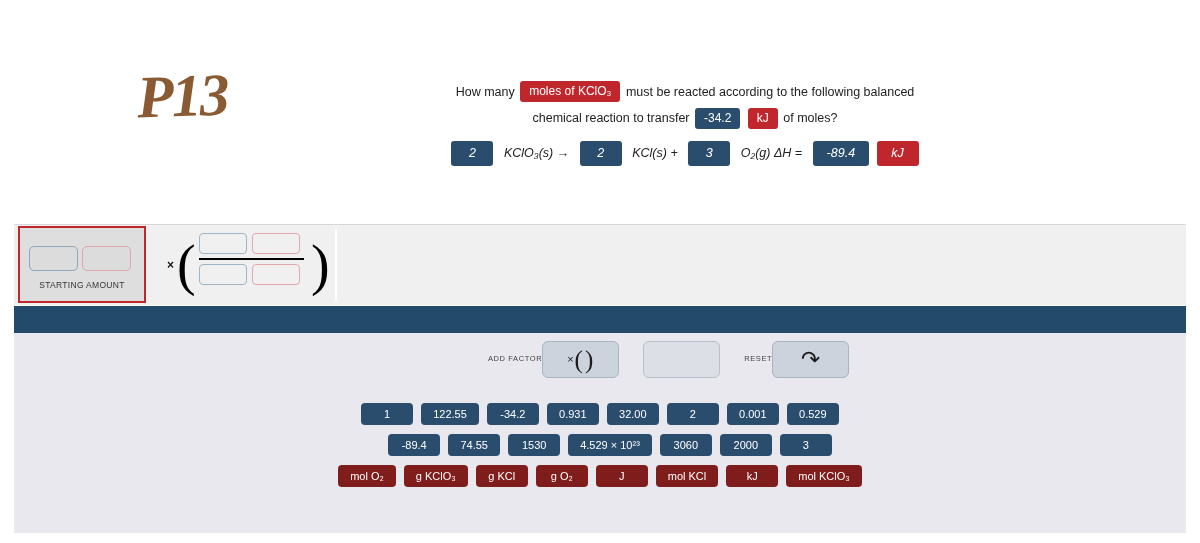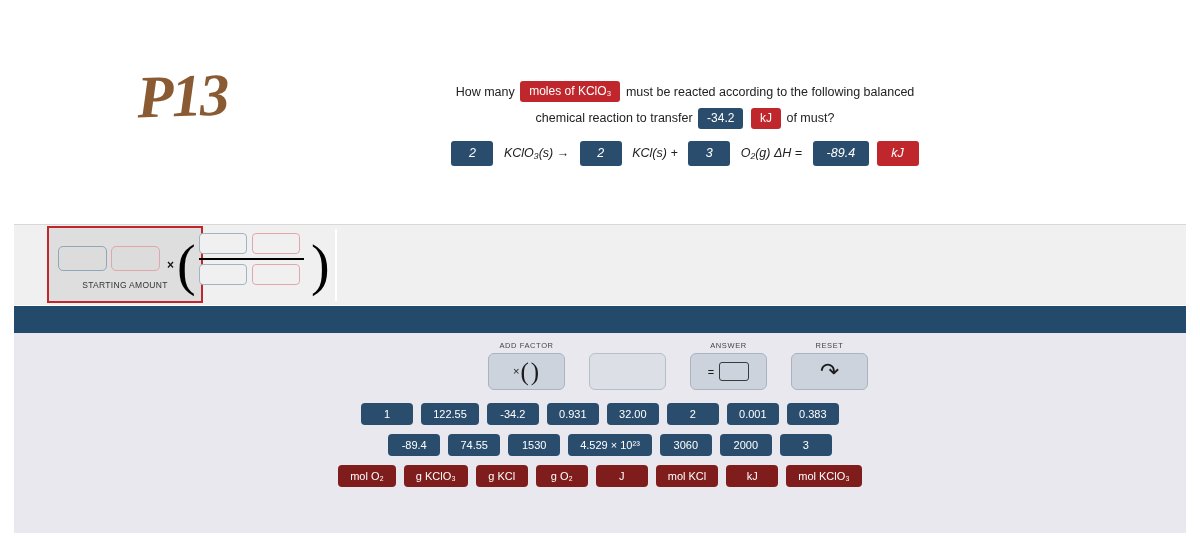--- a/index.html
+++ b/index.html
@@ -31,22 +31,22 @@
   .chip.eq{min-width:14px;text-align:center;padding:6px 14px;font-size:12.5px;}
   .eqtxt{display:inline-block;vertical-align:middle;margin:0 5px;font-size:12.5px;color:#222;}
   .qtext{display:inline-block;vertical-align:middle;}
   .eqrow{margin-top:8px;font-style:italic;}
   
   .workstrip{
     position:absolute;left:14px;top:224px;width:1172px;height:80px;
     background:#f0f0f0;border-top:1px solid #d8d8d8;
   }
   .startpanel{
-    position:absolute;left:4px;top:1px;width:156px;height:77px;
-    border:2px solid #c0272d;background:#dedede;box-sizing:border-box;margin-left:29px;
+    position:absolute;left:4px;top:1px;width:128px;height:77px;
+    border:2px solid #c0272d;background:#dedede;box-sizing:border-box;
   }
   .slotrow{position:absolute;left:9px;top:18px;display:flex;gap:4px;}
   .slot{width:49px;height:25px;border-radius:5px;box-sizing:border-box;background:#dcdcdc;}
   .slot.blue{border:1px solid #8fa7ba;}
   .slot.red{border:1px solid #dfa6ac;}
   .startlabel{
     position:absolute;left:0;top:52px;width:100%;text-align:center;
     font-size:8.5px;color:#333;letter-spacing:.3px;
   }
   .factor{position:absolute;left:150px;top:0px;width:170px;height:80px;}
@@ -62,21 +62,21 @@
   .fslot{width:48px;height:21px;border-radius:4px;box-sizing:border-box;background:#f0f0f0;}
   .fslot.blue{border:1px solid #9fb4c4;}
   .fslot.red{border:1px solid #e0a8ae;}
   .fbar{height:2px;background:#000;margin:4px 0;}
   .divider{position:absolute;left:321px;top:4px;width:2px;height:72px;background:#ffffff;}
   
   .navyband{position:absolute;left:14px;top:306px;width:1172px;height:27px;background:#234a6b;}
   
   .bottom{position:absolute;left:14px;top:333px;width:1172px;height:200px;background:#e9e8ee;}
   .toolbar{position:absolute;left:474px;top:8px;display:flex;gap:24px;}
-  .toolwrap{display:flex;flex-direction:column;align-items:center;}
+  .toolwrap{display:flex;flex-direction:row;align-items:center;}
   .toollabel{font-size:7.5px;color:#444;letter-spacing:.6px;margin-bottom:3px;height:9px;}
   .toolbtn{
     width:77px;height:37px;border-radius:6px;
     border:1px solid #a8b4c0;background:#ccd3dc;
     display:flex;align-items:center;justify-content:center;
     color:#1b1b1b;box-sizing:border-box;
   }
   .toolbtn.empty{background:#dcdfe6;border-color:#b7bfc9;}
   .addfac{font-size:11px;}
   .addfac .p{font-family:"Liberation Serif",serif;font-size:25px;vertical-align:middle;margin:0 1px;}
@@ -104,21 +104,21 @@
 <div class="question">
   <div class="qline">
     <span class="qtext">How many</span>
     <span class="chip red">moles of KClO₃</span>
     <span class="qtext">must be reacted according to the following balanced</span>
   </div>
   <div class="qline">
     <span class="qtext">chemical reaction to transfer</span>
     <span class="chip navy">-34.2</span>
     <span class="chip red">kJ</span>
-    <span class="qtext">of must?</span>
+    <span class="qtext">of moles?</span>
   </div>
   <div class="qline eqrow">
     <span class="chip navy eq">2</span>
     <span class="eqtxt">KClO₃(s) →</span>
     <span class="chip navy eq">2</span>
     <span class="eqtxt">KCl(s) +</span>
     <span class="chip navy eq">3</span>
     <span class="eqtxt">O₂(g) ΔH =</span>
     <span class="chip navy eq">-89.4</span>
     <span class="chip red eq">kJ</span>
@@ -164,44 +164,37 @@
       <div class="toollabel">ADD FACTOR</div>
       <div class="toolbtn">
         <span class="addfac">×<span class="p">(</span><span class="p">)</span></span>
       </div>
     </div>
     <div class="toolwrap">
       <div class="toollabel"></div>
       <div class="toolbtn empty"></div>
     </div>
     <div class="toolwrap">
-      <div class="toollabel">ANSWER</div>
-      <div class="toolbtn">
-        <span class="eqsign">=</span>
-        <span class="ansbox"></span>
-      </div>
-    </div>
-    <div class="toolwrap">
       <div class="toollabel">RESET</div>
       <div class="toolbtn">
         <span class="resetico">↶</span>
       </div>
     </div>
   </div>
 
   <div class="tiles">
     <div class="trow">
       <div class="tile navy">1</div>
       <div class="tile navy">122.55</div>
       <div class="tile navy">-34.2</div>
       <div class="tile navy">0.931</div>
       <div class="tile navy">32.00</div>
       <div class="tile navy">2</div>
       <div class="tile navy">0.001</div>
-      <div class="tile navy">0.383</div>
+      <div class="tile navy">0.529</div>
     </div>
     <div class="trow indent">
       <div class="tile navy">-89.4</div>
       <div class="tile navy">74.55</div>
       <div class="tile navy">1530</div>
       <div class="tile navy">4.529 × 10²³</div>
       <div class="tile navy">3060</div>
       <div class="tile navy">2000</div>
       <div class="tile navy">3</div>
     </div>

